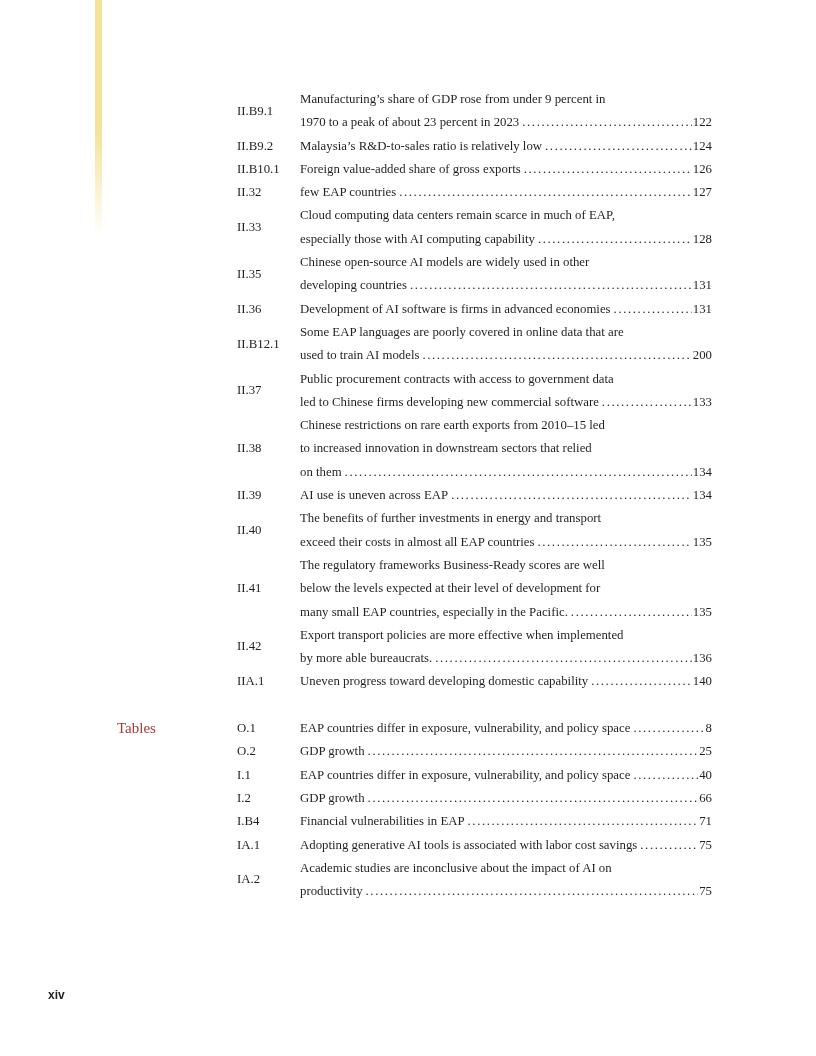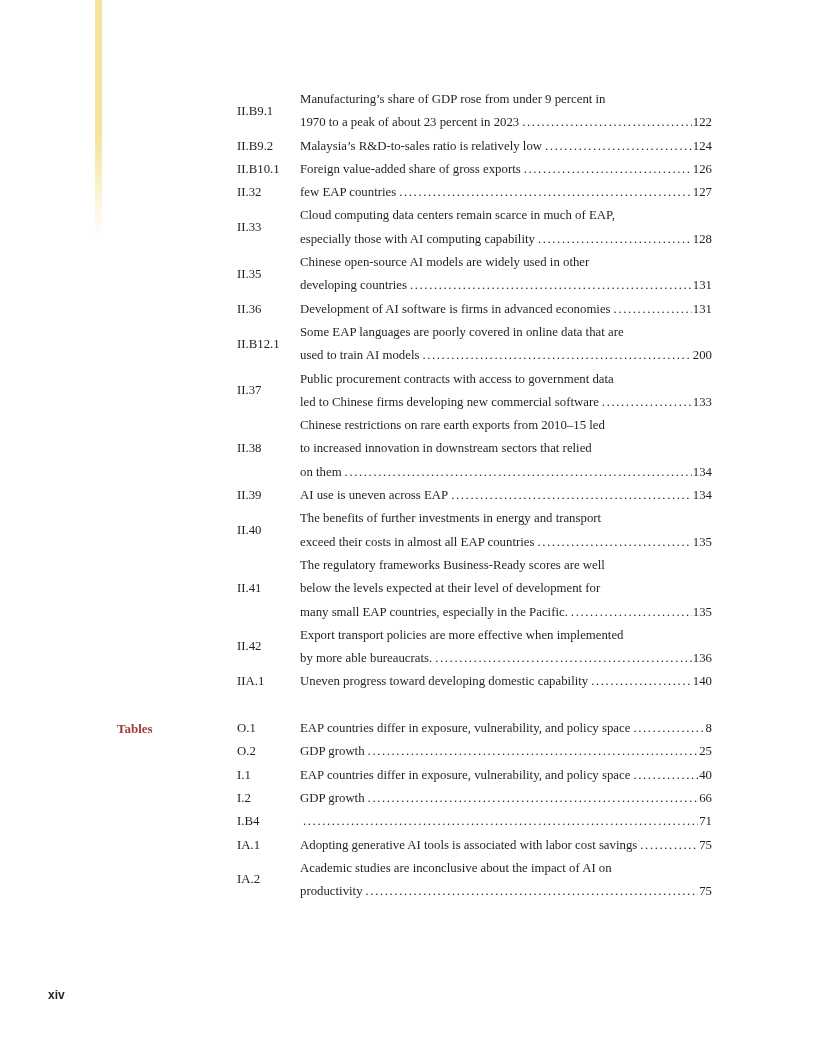--- a/index.html
+++ b/index.html
@@ -30,22 +30,22 @@
     top: 88px;
     width: 595px;
     font-size: 12.8px;
     line-height: 23.3px;
   }
   .toc-section { display: flex; align-items: flex-start; }
   .toc-section + .toc-section { margin-top: 23.3px; }
   .section-label {
     flex: 0 0 120px;
     width: 120px;
-    font-weight: bold;
-    font-size: 13px;
+    font-weight: normal;
+    font-size: 15px;
     color: #a23b38;
   }
   .section-entries { flex: 1 1 auto; min-width: 0; }
   .entry { display: flex; align-items: center; }
   .entry-num { flex: 0 0 63px; width: 63px; }
   .entry-title { flex: 1 1 auto; min-width: 0; }
   .line { white-space: nowrap; }
   .line.last { display: flex; align-items: baseline; }
   .line .t { flex: 0 0 auto; white-space: nowrap; }
   .dots {
@@ -302,20 +302,21 @@
                 <span class="dots"></span>
                 <span class="pg">66</span>
               </div>
             </div>
   </div>
 
   <div class="entry">
     <div class="entry-num">I.B4</div>
     <div class="entry-title">
               <div class="line last">
+                <span class="t">Financial vulnerabilities in EAP</span>
                 <span class="dots"></span>
                 <span class="pg">71</span>
               </div>
             </div>
   </div>
 
   <div class="entry">
     <div class="entry-num">IA.1</div>
     <div class="entry-title">
               <div class="line last">

